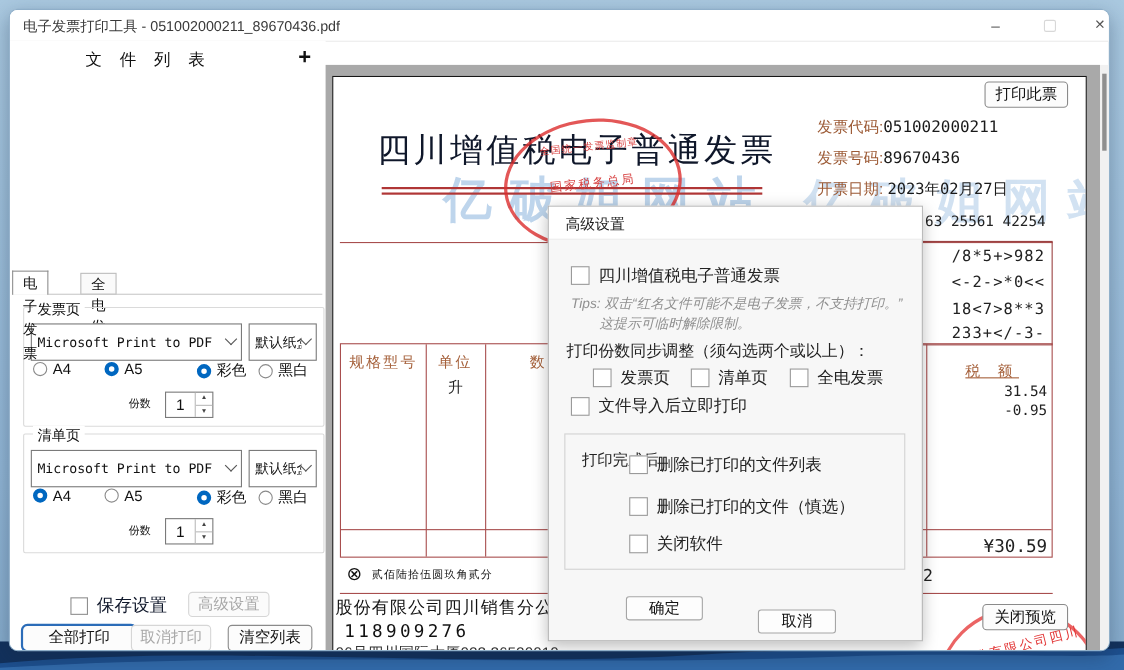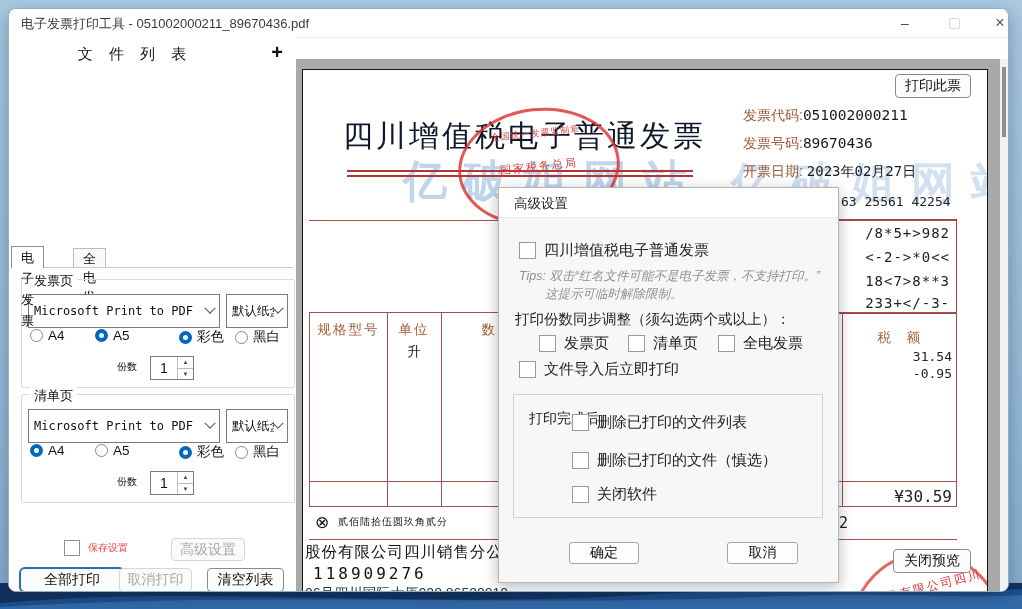--- a/index.html
+++ b/index.html
@@ -41,21 +41,21 @@
   .copieslabel{position:absolute;font-size:10px;color:#111;}
   .spin{position:absolute;width:44px;height:24px;border:1px solid #7a7a7a;background:#fff;display:flex;box-sizing:border-box;}
   .spinval{flex:1;text-align:center;font-size:14px;line-height:22px;color:#111;}
   .spinbtns{width:15px;border-left:1px solid #bbb;display:flex;flex-direction:column;}
   .sb{flex:1;font-size:6px;line-height:10px;text-align:center;color:#444;}
   .sb+.sb{border-top:1px solid #bbb;}
   .btn{position:absolute;background:#fcfcfc;border:1px solid #8a8a8a;border-radius:4px;font-size:14px;color:#111;text-align:center;display:flex;align-items:center;justify-content:center;box-sizing:border-box;}
   .btn.disabled{color:#a8a8a8;border-color:#d6d6d6;background:#fbfbfb;}
   .btn.focusblue{border:2px solid #2b6cb8;border-radius:6px;}
   .chkrow{position:absolute;display:flex;align-items:center;gap:8px;}
-  .chklabel{font-size:10px;color:#ef4444;}
+  .chklabel{font-size:16px;color:#0f172a;}
   
   .preview{position:absolute;left:287px;top:50px;width:704px;bottom:0;background:#a9a9a9;}
   .vscroll{position:absolute;left:991px;top:50px;width:8px;bottom:0;background:#f1f1f1;}
   .vthumb{position:absolute;left:2px;top:8px;width:4px;height:70px;background:#8f8f8f;}
   .page{position:absolute;left:6px;top:10px;width:684px;height:522px;background:#fff;border:1px solid #161616;overflow:hidden;}
   .watermark{position:absolute;font-size:44px;letter-spacing:16px;color:rgba(120,168,216,.48);font-weight:bold;white-space:nowrap;}
   .invtitle{position:absolute;left:40px;top:46px;width:352px;text-align:left;font-size:30px;letter-spacing:3px;color:#0f172a;white-space:nowrap;}
   .redline{position:absolute;height:2px;background:#b03636;}
   .stamp1{position:absolute;left:155px;top:38px;width:156px;height:112px;border:3px solid rgba(220,45,45,.8);border-radius:50%;transform:rotate(-6deg);}
   .stamp1 div{position:absolute;width:100%;text-align:center;color:#d63c3c;}
@@ -225,21 +225,21 @@
         </div>
 
         <div class="tablebox">
           <span class="vline" style="left:77px;"></span>
           <span class="vline" style="left:131px;"></span>
           <span class="vline" style="left:532px;"></span>
           <span class="thead" style="left:0;width:77px;top:8px;">规格型号</span>
           <span class="thead" style="left:77px;width:54px;top:8px;">单位</span>
           <span class="thead" style="left:77px;width:54px;top:30px;color:#222;letter-spacing:0;">升</span>
           <span class="thead" style="left:145px;width:90px;top:8px;">数 量</span>
-          <span class="thead" style="left:532px;width:120px;top:16px;letter-spacing:6px;">税 额</span>
+          <span class="thead" style="left:532px;width:120px;top:16px;letter-spacing:6px;text-decoration:underline;">税 额</span>
           <span class="tval" style="top:36px;">31.54</span>
           <span class="tval" style="top:53px;">-0.95</span>
           <div style="position:absolute;left:0;right:0;top:168px;height:1px;background:#a84e4e;"></div>
           <span class="tval" style="top:174px;font-size:16px;">¥30.59</span>
         </div>
 
         <span class="abs" style="left:12px;top:442px;font-size:17px;color:#111;">⊗</span>
         <span class="abs" style="left:35px;top:445px;font-size:10px;letter-spacing:1px;color:#111;">贰佰陆拾伍圆玖角贰分</span>
         <span class="abs mono" style="left:536px;top:444px;font-size:15px;color:#222;">2</span>
         <div class="pageline" style="top:469px;"></div>
@@ -301,16 +301,16 @@
           <span class="cb15"></span>
           <span class="mlabel">删除已打印的文件（慎选）</span>
         </div>
         <div class="mrow" style="left:58px;top:90px;">
           <span class="cb15"></span>
           <span class="mlabel">关闭软件</span>
         </div>
       </div>
 
       <div class="mbtn" style="left:70px;top:354px;width:70px;">确定</div>
-      <div class="mbtn" style="left:190px;top:354px;width:71px;margin-left:38px;">取消</div>
+      <div class="mbtn" style="left:190px;top:366px;width:71px;">取消</div>
     </div>
   </div>
 </div>
 
 </body></html>

